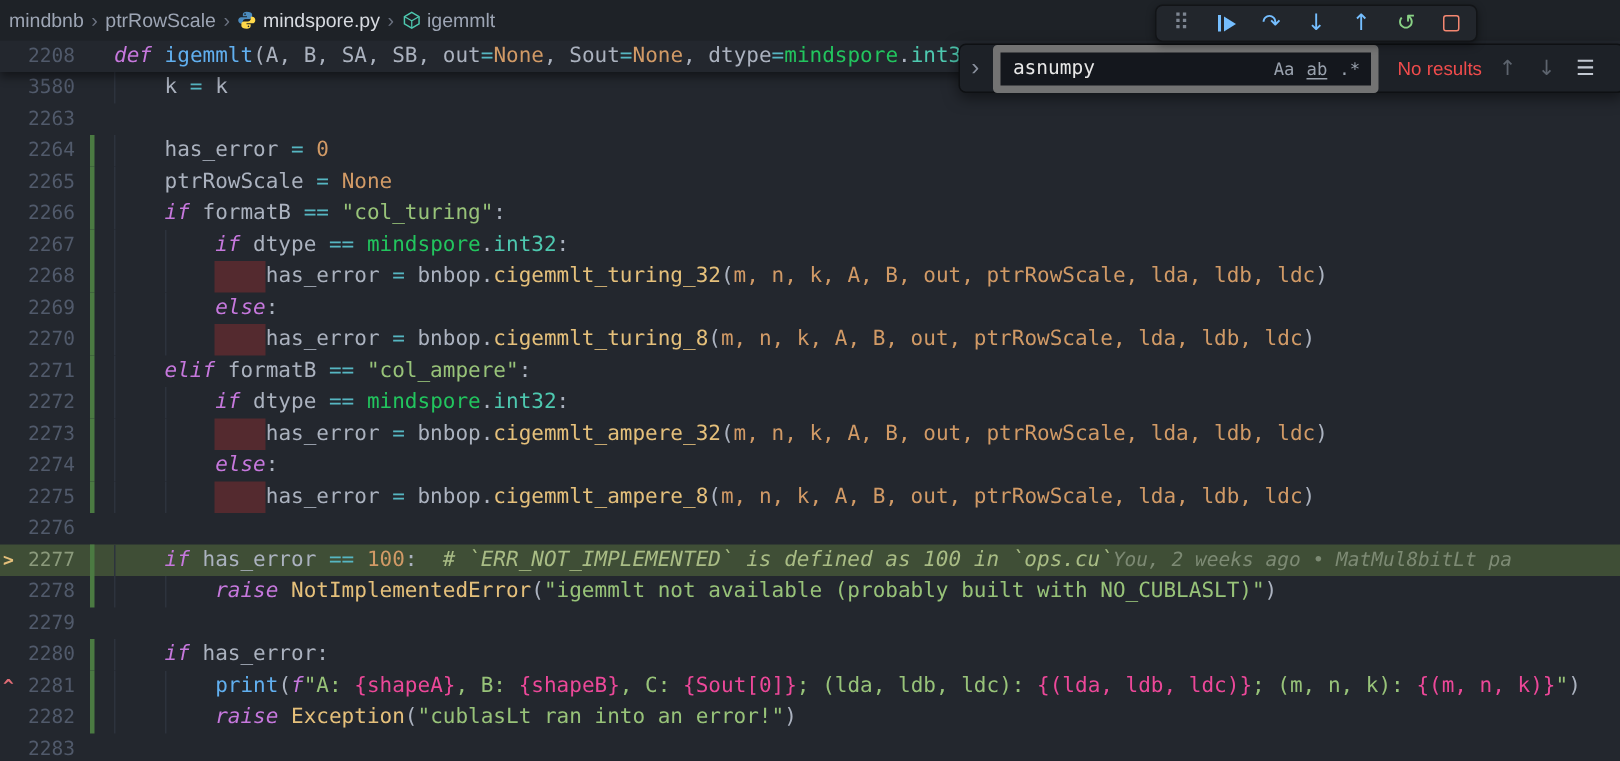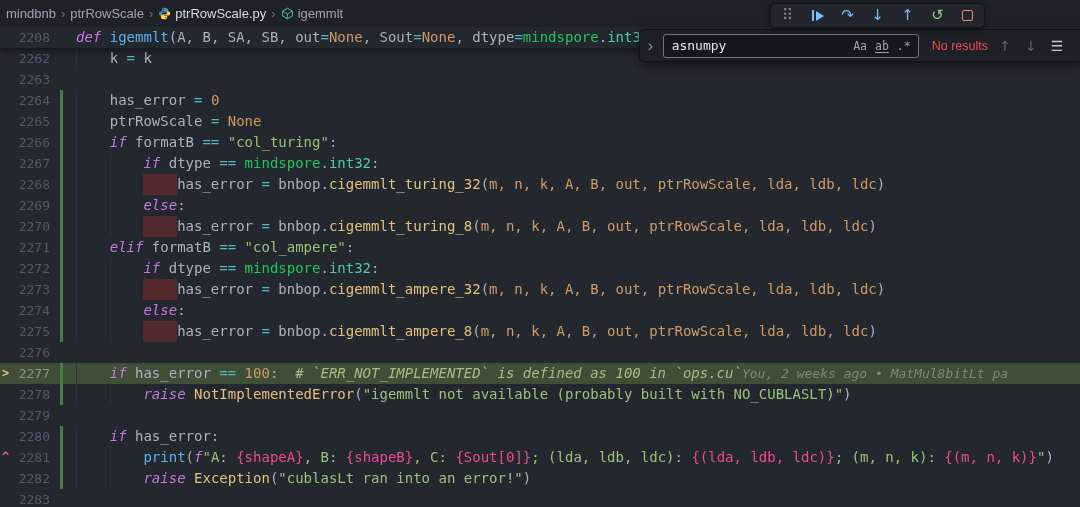--- a/index.html
+++ b/index.html
@@ -19,21 +19,21 @@
   .debug-toolbar{position:absolute;top:3px;right:95px;height:23px;background:#22262c;border:1px solid #121417;
     border-radius:5px;display:flex;align-items:center;padding:0 8px;gap:13px;box-shadow:0 2px 6px rgba(0,0,0,.45);z-index:40;}
   .dbg{min-width:17px;text-align:center;font-size:15px;line-height:21px;cursor:pointer;font-family:"DejaVu Sans",sans-serif;}
   .cbar{display:inline-block;width:2px;height:11px;background:#75beff;margin-right:2px;vertical-align:middle;}
   .ctri{display:inline-block;width:0;height:0;border-left:8px solid #75beff;border-top:5.5px solid transparent;border-bottom:5.5px solid transparent;vertical-align:middle;}
   .stopbox{display:inline-block;width:9px;height:9px;border:1.5px solid #f48771;border-radius:2px;vertical-align:middle;}
   
   .find-widget{position:absolute;top:29px;left:639px;right:-3px;height:31px;background:#1d2127;border:1px solid #0e1013;
     border-radius:5px;z-index:30;display:flex;align-items:center;box-shadow:0 3px 10px rgba(0,0,0,.5);padding:0 14px 0 4px;gap:6px;}
   .chev{color:#8a919e;font-size:16px;width:13px;text-align:center;cursor:pointer;line-height:28px;}
-  .find-input{width:250px;height:22px;background:#14171d;border:1px solid #737373;border-radius:3px;display:flex;align-items:center;padding:0 3px 0 8px;}
+  .find-input{width:250px;height:22px;background:#14171d;border:5px solid #737373;border-radius:3px;display:flex;align-items:center;padding:0 3px 0 8px;}
   .query{flex:1;font-family:"DejaVu Sans Mono",monospace;font-size:13px;color:#e8e8e8;}
   .opt{color:#9aa2ae;font-size:11.5px;padding:1px 4px;border-radius:3px;cursor:pointer;font-family:"DejaVu Sans Mono",monospace;}
   .opt.ww{text-decoration:underline;text-underline-offset:2px;}
   .no-results{color:#f14c4c;font-size:12.5px;padding-left:7px;white-space:nowrap;}
   .navgroup{margin-left:auto;display:flex;align-items:center;gap:4px;}
   .navbtn{width:22px;text-align:center;font-size:14px;cursor:pointer;font-family:"DejaVu Sans",sans-serif;color:#5d646e;}
   .navbtn.lit{color:#c2c8d2;}
   
   .sticky{position:absolute;top:27px;left:0;right:0;height:21px;background:#23272e;z-index:10;box-shadow:0 3px 6px rgba(0,0,0,.45);}
   #code-lines{position:absolute;top:48px;left:0;right:0;}
@@ -74,21 +74,21 @@
         <span>ptrRowScale</span>
       </span>
       <span class="sep">›</span>
       <span class="crumb file">
         <span class="bc-icon">
           <svg width="13" height="13" viewBox="0 0 16 16">
             <path fill="#4b8bbe" d="M7.9 1C6.1 1 4.8 1.8 4.8 3.2v1.6h3.4v.7H3.4C2 5.5 1 6.6 1 8.1c0 1.5 1 2.7 2.4 2.7h1.3V9.2c0-1.3 1.1-2.3 2.4-2.3h3.3c1.1 0 2-.9 2-2V3.2C12.4 1.9 10.6 1 7.9 1zM6.6 2.3c.4 0 .7.3.7.7s-.3.7-.7.7-.7-.3-.7-.7.3-.7.7-.7z"></path>
             <path fill="#ffd94a" d="M8.1 15c1.8 0 3.1-.8 3.1-2.2v-1.6H7.8v-.7h4.8c1.4 0 2.4-1.1 2.4-2.6 0-1.5-1-2.7-2.4-2.7h-1.3v1.6c0 1.3-1.1 2.3-2.4 2.3H5.6c-1.1 0-2 .9-2 2v1.7C3.6 14.1 5.4 15 8.1 15zm1.3-1.3c-.4 0-.7-.3-.7-.7s.3-.7.7-.7.7.3.7.7-.3.7-.7.7z"></path>
           </svg>
         </span>
-        <span>ptrRowScale.py</span>
+        <span>mindspore.py</span>
       </span>
       <span class="sep">›</span>
       <span class="crumb">
         <span class="bc-icon">
           <svg width="13" height="13" viewBox="0 0 16 16">
             <path fill="none" stroke="#4ec9b0" stroke-width="1.2" d="M8 1.5 14 5v6L8 14.5 2 11V5z"></path>
             <path fill="none" stroke="#4ec9b0" stroke-width="1" d="M2.2 5.2 8 8.5l5.8-3.3M8 8.5V14"></path>
           </svg>
         </span>
         <span>igemmlt</span>
@@ -125,21 +125,21 @@
 <div class="sticky">
     <div class="line">
       <span class="lnum">2208</span>
       <span class="gut"></span>
       <span class="codetext"><span class="tk-k">def</span><span class="tk-v"> </span><span class="tk-f">igemmlt</span><span class="tk-v">(</span><span class="tk-v">A, B, SA, SB, out</span><span class="tk-o">=</span><span class="tk-n">None</span><span class="tk-v">, Sout</span><span class="tk-o">=</span><span class="tk-n">None</span><span class="tk-v">, dtype</span><span class="tk-o">=</span><span class="tk-m">mindspore</span><span class="tk-v">.</span><span class="tk-ty">int32</span><span class="tk-v">):</span></span>
     </div>
   </div>
 
 <div id="code-lines">
     <div class="line">
-      <span class="lnum">2262</span>
+      <span class="lnum">3580</span>
       <span class="gut"></span>
       <span class="codetext"><span class="tk-i">    </span><span class="tk-v">k </span><span class="tk-o">=</span><span class="tk-v"> k</span></span>
     </div>
     <div class="line">
       <span class="lnum">2263</span>
       <span class="gut"></span>
       <span class="codetext"></span>
     </div>
     <div class="line">
       <span class="lnum">2264</span>

